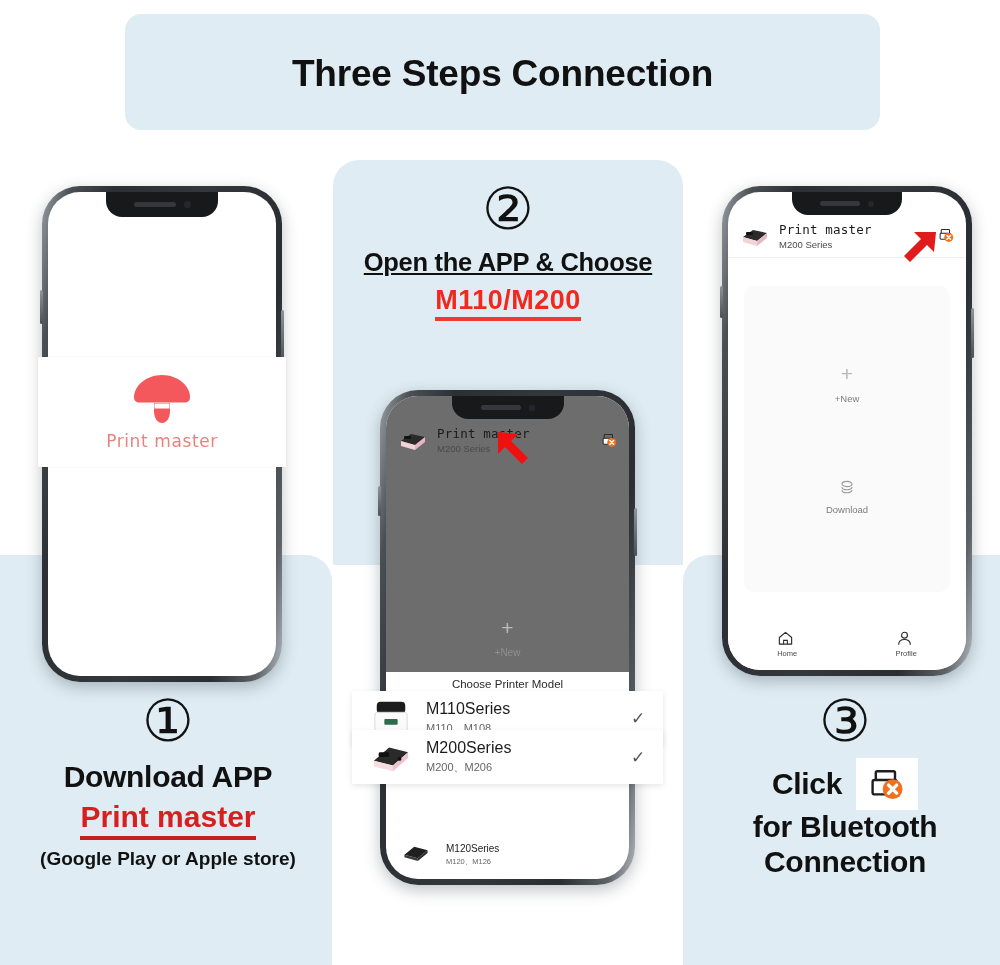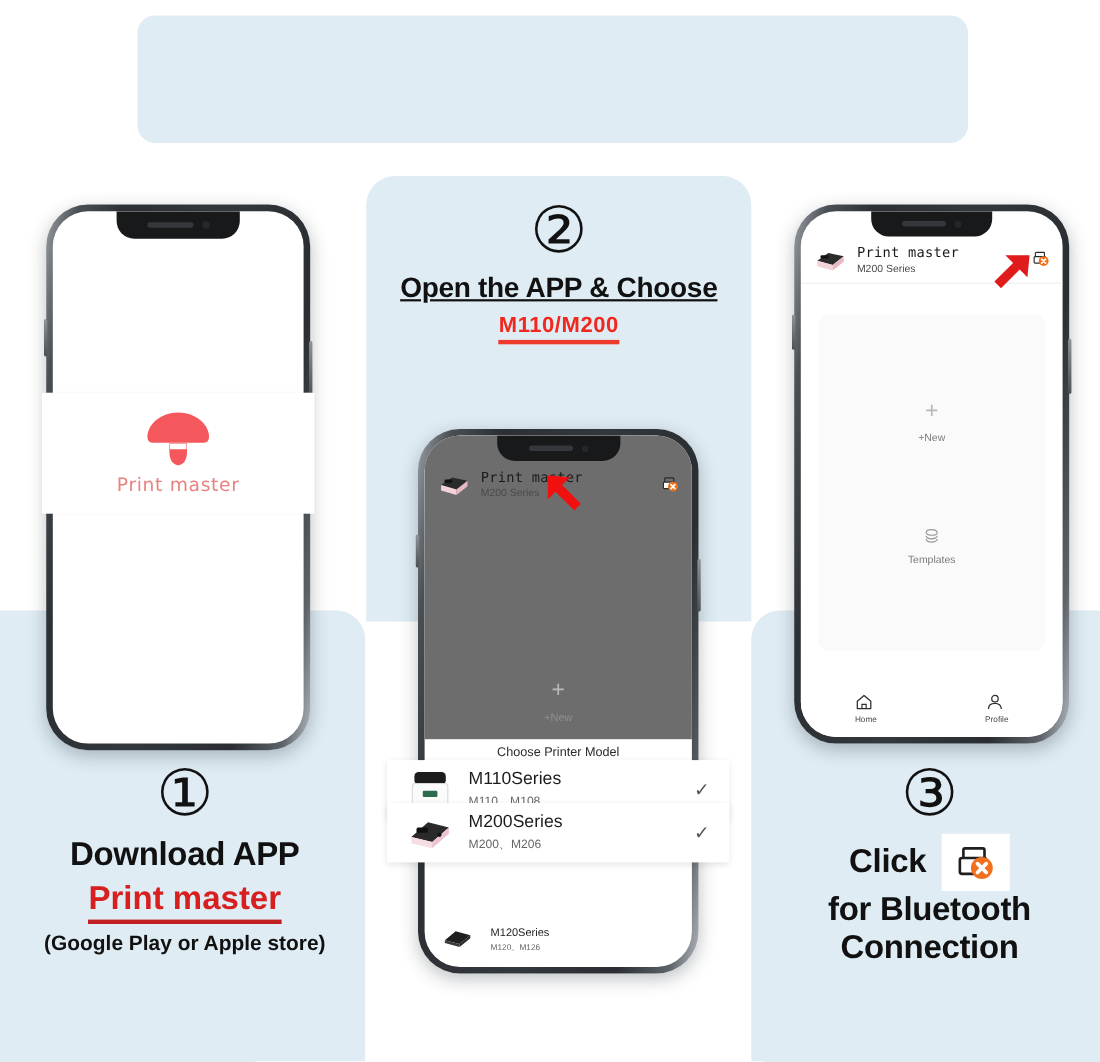--- a/index.html
+++ b/index.html
@@ -189,37 +189,38 @@
   .cap-black { font-size: 30px; font-weight:bold; color:#111; line-height:1.16; letter-spacing:-0.3px;}
   .cap-red {
     font-size: 30px; font-weight:bold; color:#d81f1f; line-height:1.2;
     display:inline-block; border-bottom: 4px solid #c21f22; padding-bottom:1px;
   }
   .cap-small { font-size: 19px; font-weight:bold; color:#111; line-height:1.2; margin-top:8px;}
 
   #step1 { left: 8px; top: 692px; width: 320px; }
   #step2 { left: 338px; top: 180px; width: 340px; }
   #step2 .cap-black { font-size: 25.5px; text-decoration: underline; }
-  #step2 .cap-red { font-size: 20px; color:#f0281e; border-bottom-color:#ef3a2e; letter-spacing:0.5px;}
+  #step2 .cap-red { font-size: 27px; color:#f0281e; border-bottom-color:#ef3a2e; letter-spacing:0.5px;}
   #step3 { left: 690px; top: 692px; width: 310px; }
 
   .click-line { display:flex; align-items:center; justify-content:center; gap:14px; }
   .bt-chip {
     width: 62px; height: 52px; background:#fff;
     display:flex; align-items:center; justify-content:center;
   }
 
   .arrow-red { position:absolute; z-index: 20; }
 </style>
 </head>
 <body>
 
 <div id="root">
 
   <div class="banner">
+    <div class="banner-line2">Three Steps Connection</div>
   </div>
 
   <div class="panel panel-left"></div>
   <div class="panel panel-mid"></div>
   <div class="panel panel-right"></div>
 
   <div class="phone" id="phone1">
     <div class="phone-screen">
       <div class="notch">
         <span class="speaker"></span>
@@ -409,21 +410,21 @@
         <div class="card-cell">
           <div class="plus-glyph">+</div>
           <div class="lbl">+New</div>
         </div>
         <div class="card-cell">
           <svg width="16" height="16" viewBox="0 0 16 16">
             <ellipse cx="8" cy="5" rx="5" ry="2.6" fill="none" stroke="#9a9a9a" stroke-width="1.1"></ellipse>
             <path d="M3 8 C3 9.6 5.2 10.8 8 10.8 C10.8 10.8 13 9.6 13 8" fill="none" stroke="#9a9a9a" stroke-width="1.1"></path>
             <path d="M3 11 C3 12.6 5.2 13.8 8 13.8 C10.8 13.8 13 12.6 13 11" fill="none" stroke="#9a9a9a" stroke-width="1.1"></path>
           </svg>
-          <div class="lbl">Templates</div>
+          <div class="lbl">Download</div>
         </div>
       </div>
 
       <div class="tabbar">
         <div class="tab">
           <svg width="17" height="17" viewBox="0 0 18 18">
             <path d="M2.5 8 L9 2.5 L15.5 8 L15.5 15 L2.5 15 Z" fill="none" stroke="#2b2b2b" stroke-width="1.2" stroke-linejoin="round"></path>
             <path d="M7 15 L7 11 L11 11 L11 15" fill="none" stroke="#2b2b2b" stroke-width="1.1"></path>
           </svg>
           <div class="tlbl">Home</div>

